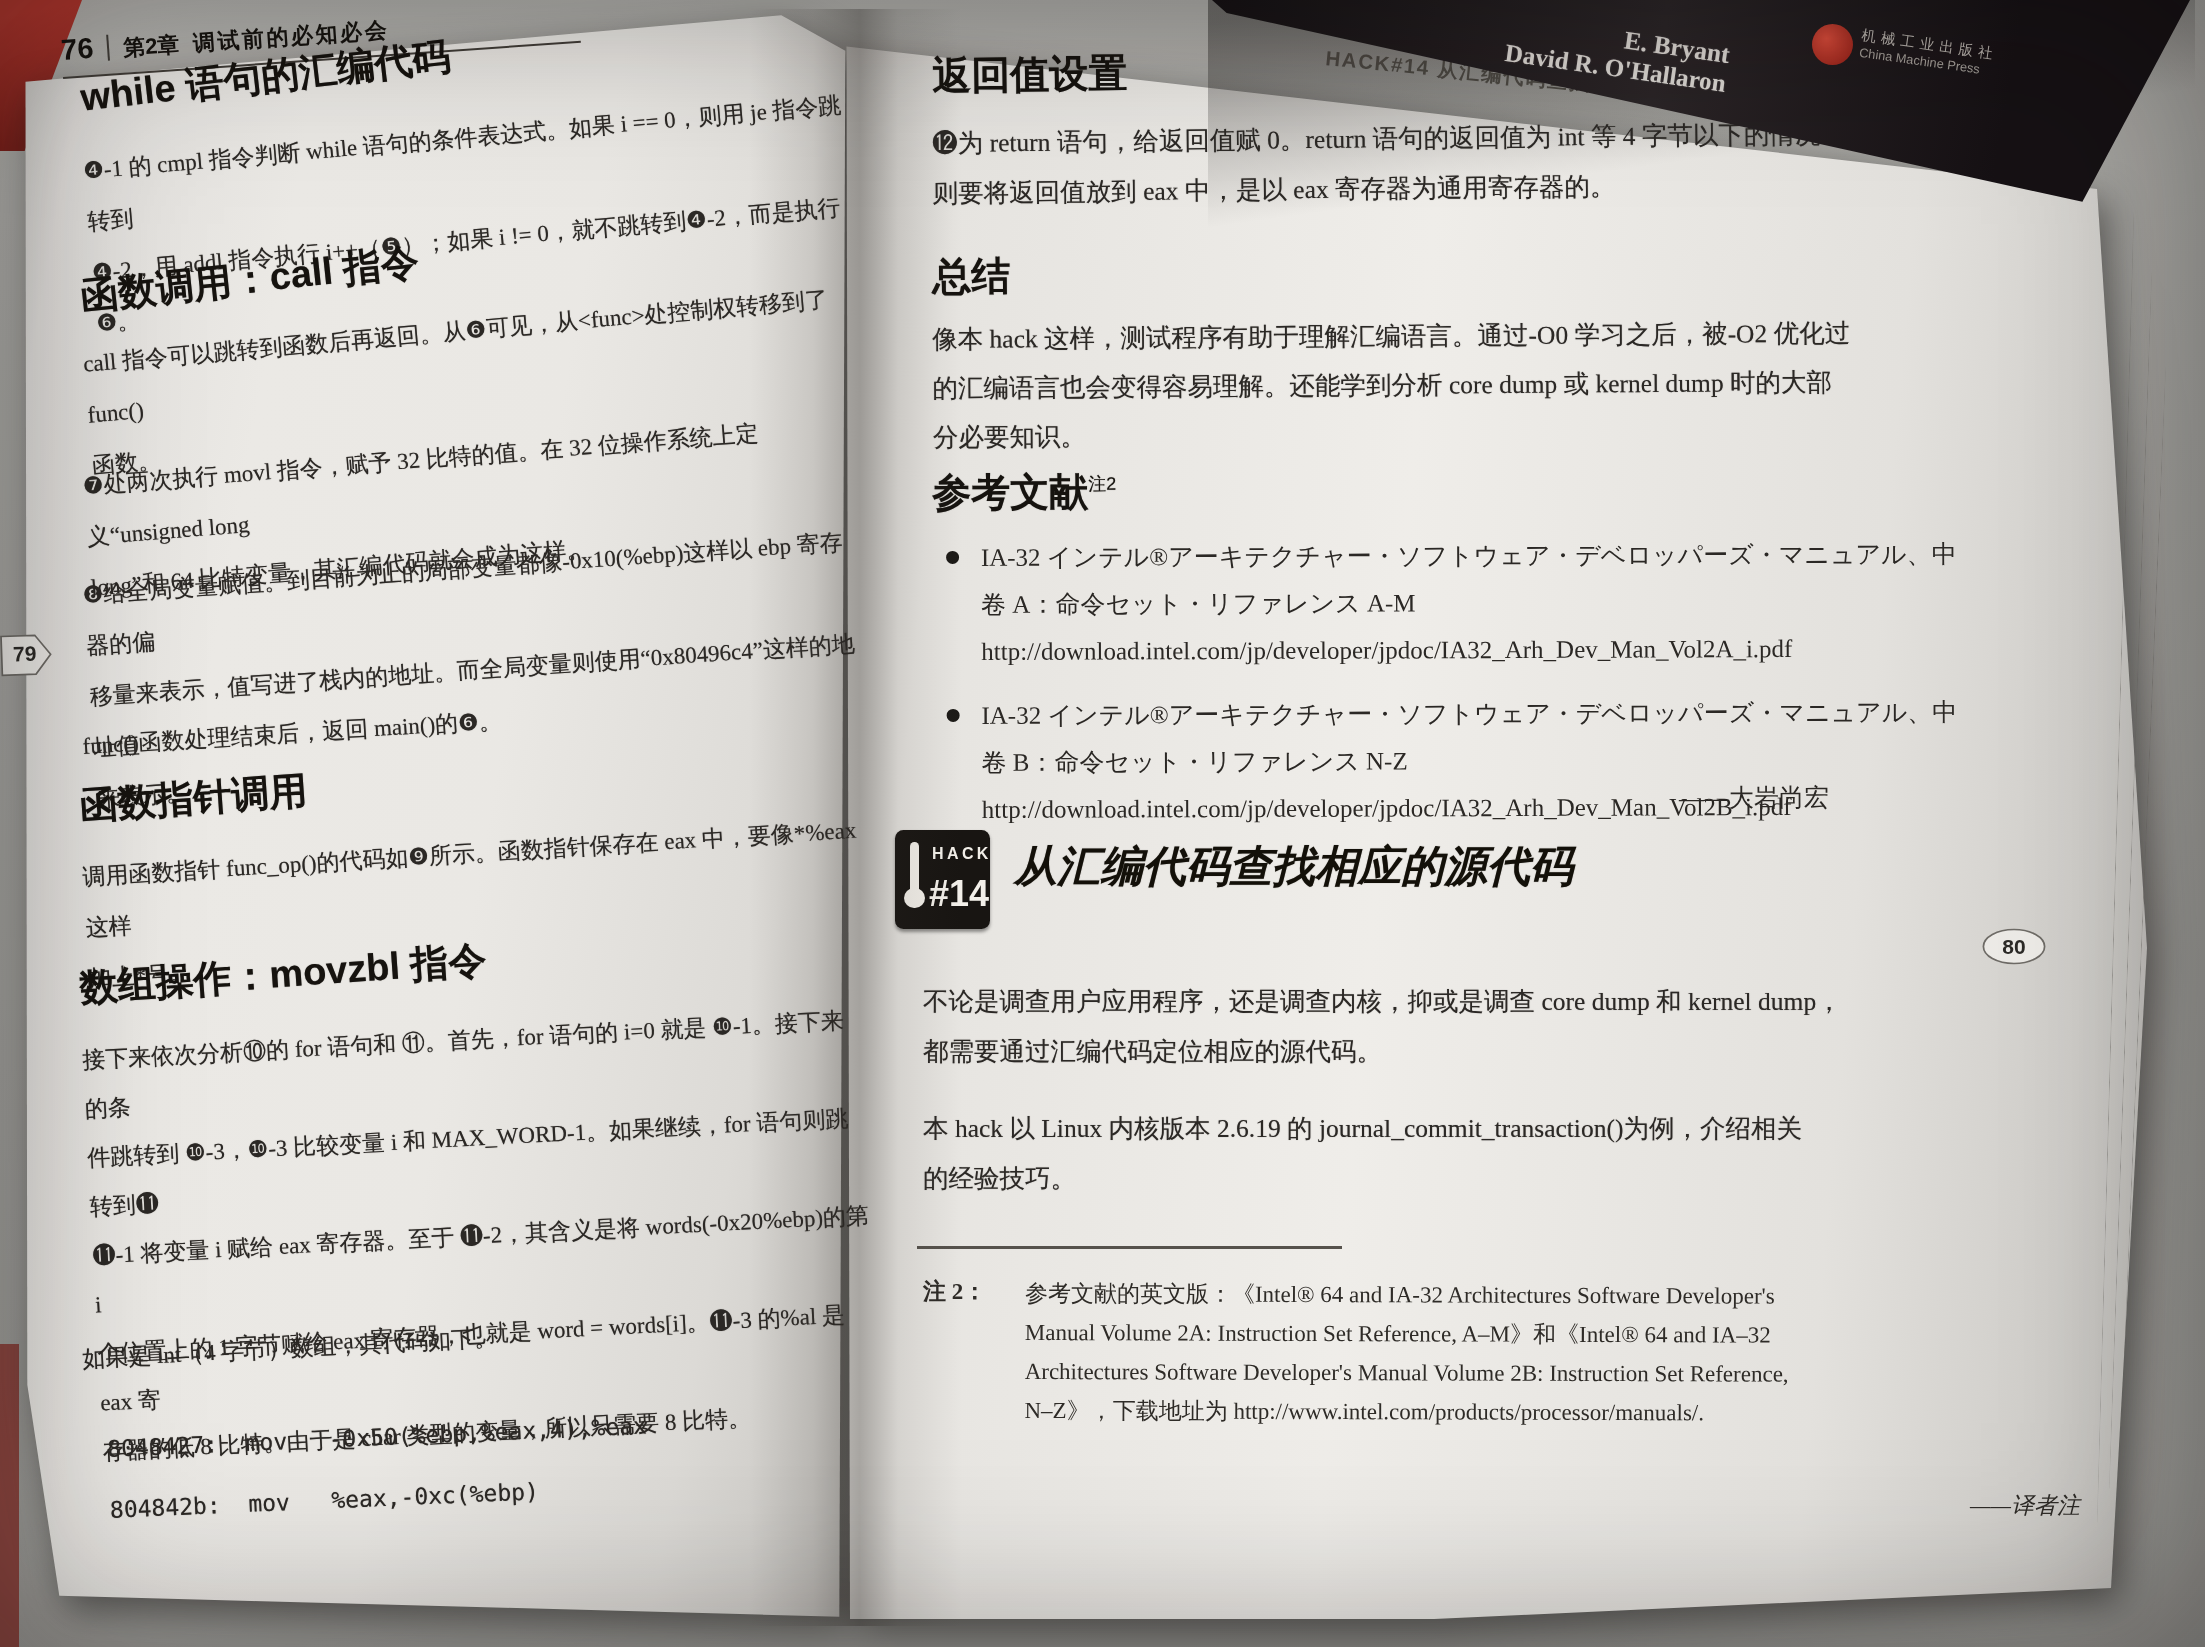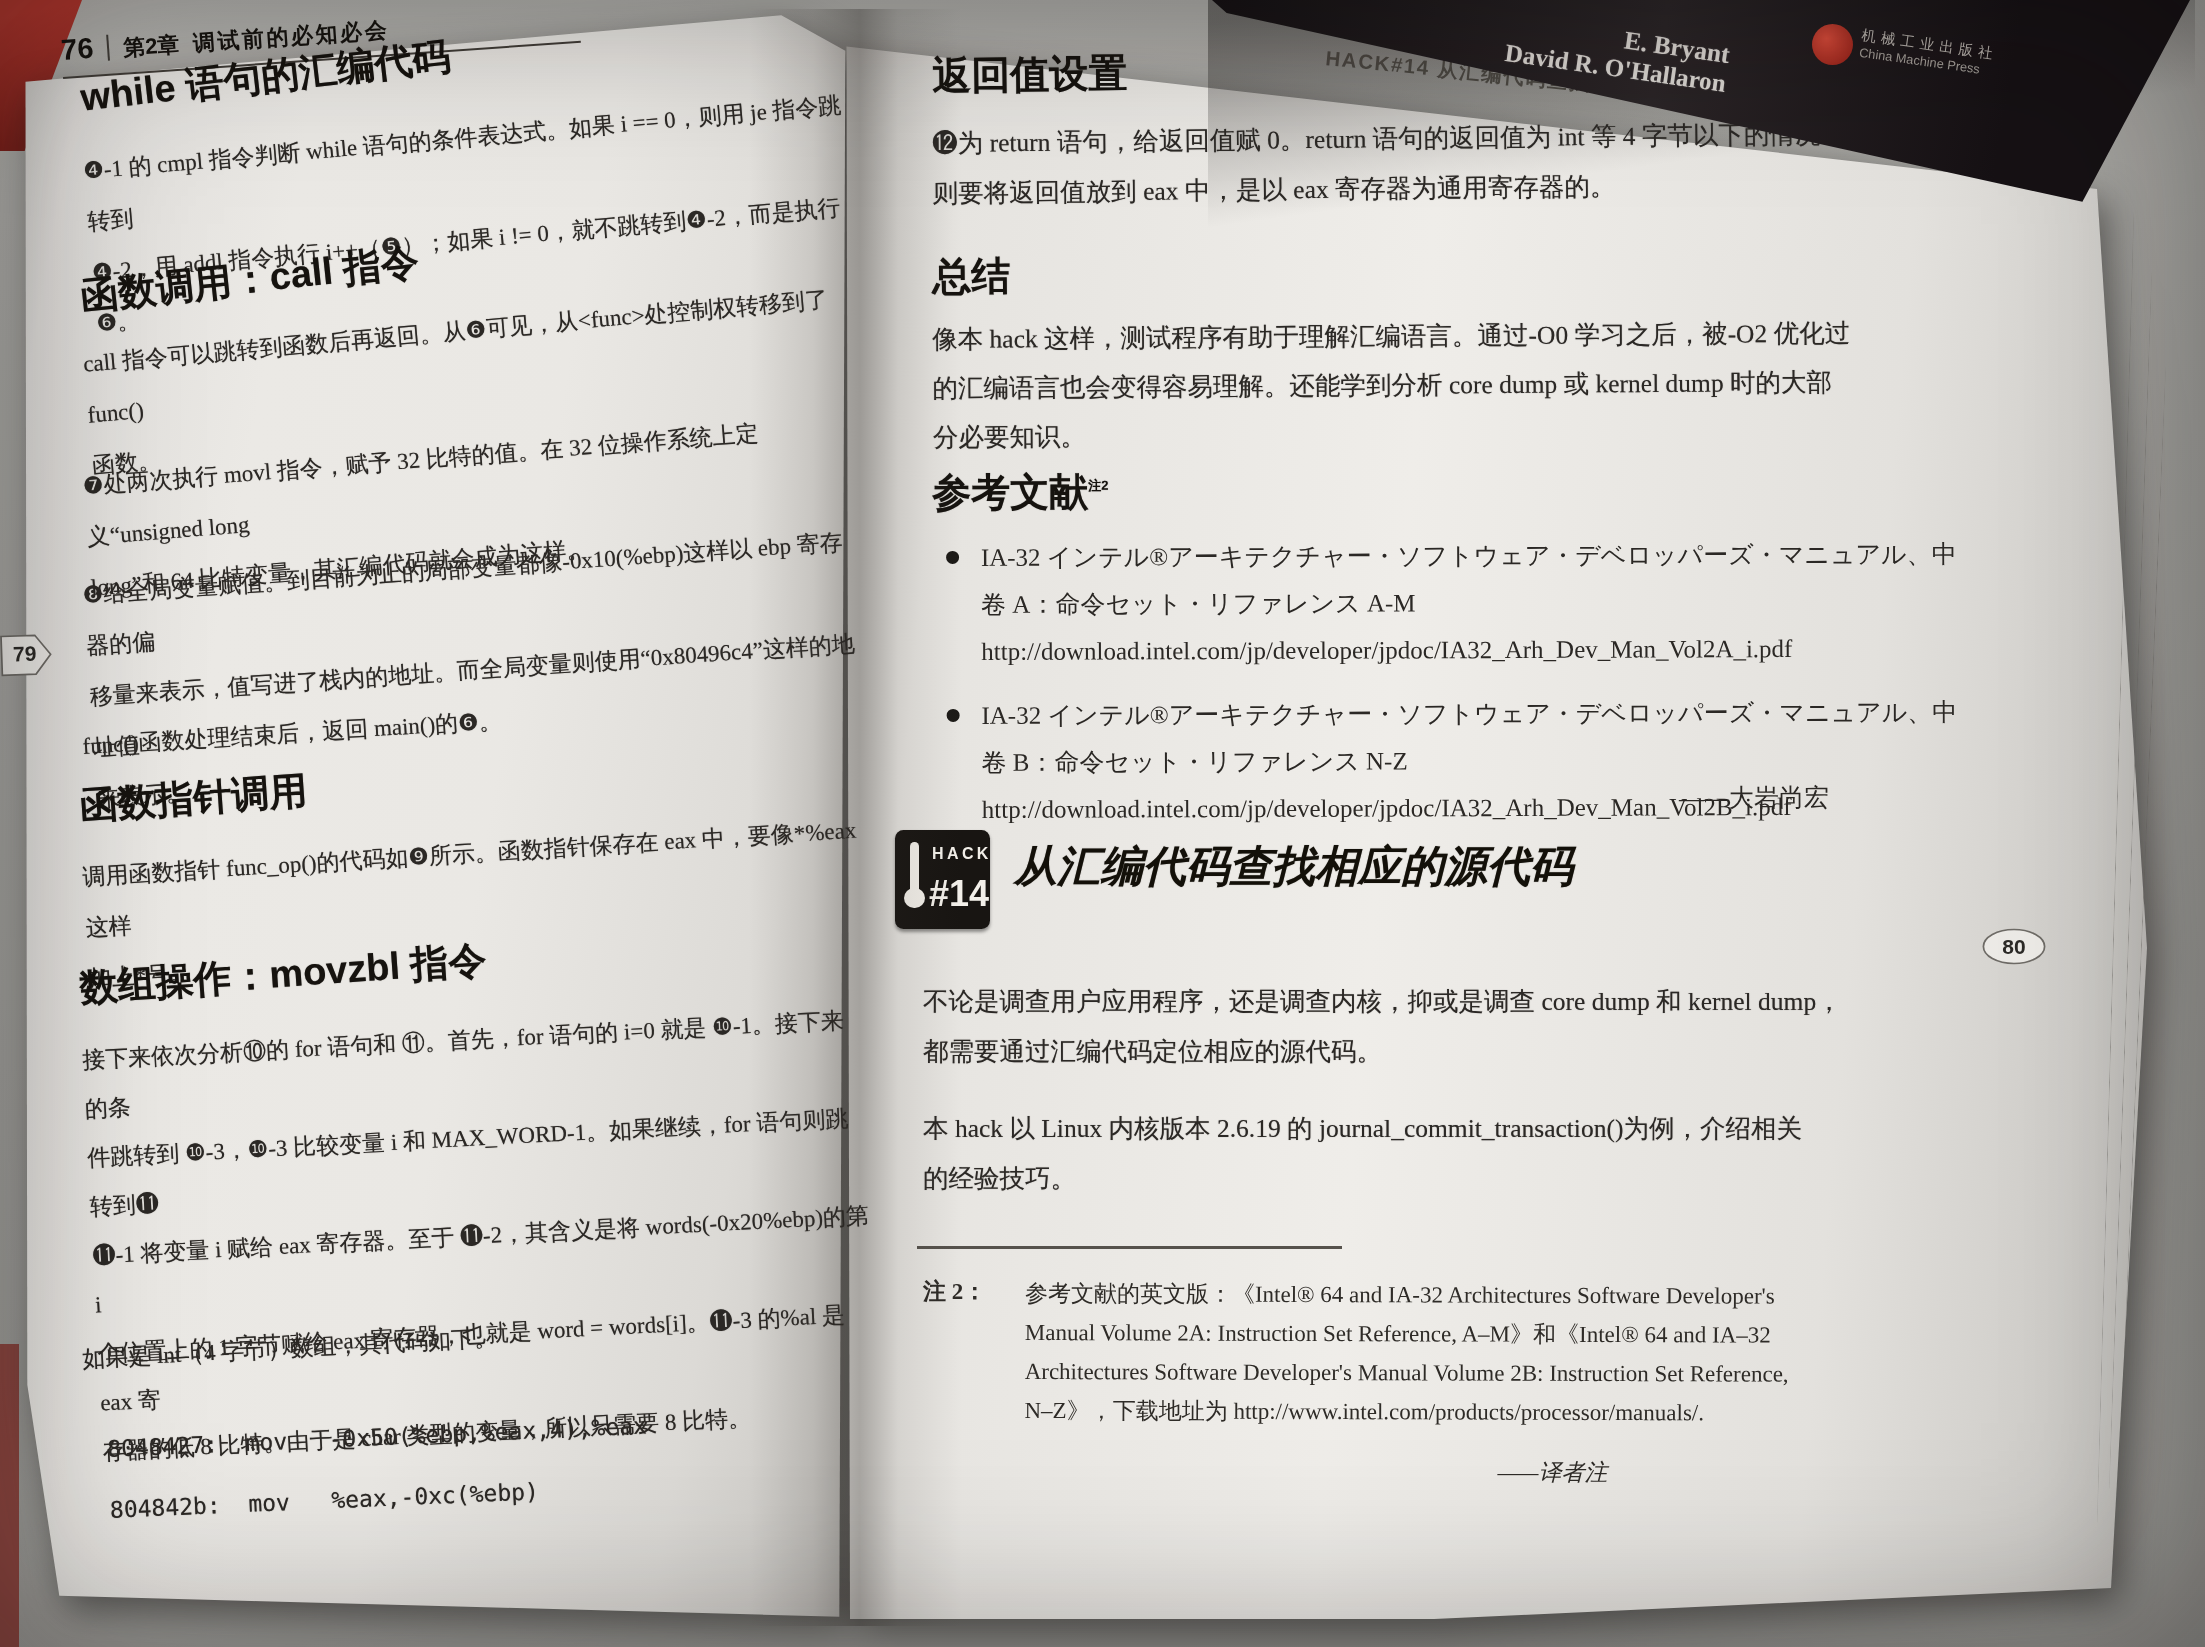--- a/index.html
+++ b/index.html
@@ -56,21 +56,21 @@
   .content{left:0;top:0;width:2205px;height:1647px;z-index:25;}
   .blk{position:absolute;transform-origin:left top;}
   .body-l{font-size:23px;line-height:51px;color:#2b2825;white-space:pre-line;width:783px;
     text-shadow:0 0 0.9px rgba(43,40,37,.55);}
   .body-r{font-size:25.5px;line-height:50px;color:#2b2825;white-space:pre-line;width:1183px;
     text-shadow:0 0 0.9px rgba(43,40,37,.5);}
   .h2{font-family:"Liberation Sans",sans-serif;font-weight:bold;color:#16130f;
     text-shadow:0 0 0.9px rgba(22,19,15,.5);}
   .h2l{font-size:38px;}
   .h2r{font-size:39px;}
-  .sup{font-size:13px;vertical-align:15.3px;font-weight:bold;}
+  .sup{font-size:18px;vertical-align:15.3px;font-weight:normal;}
   .code{font-family:"DejaVu Sans Mono",monospace;font-size:23px;line-height:61px;color:#2b2825;
     white-space:pre-wrap;width:732px;text-shadow:0 0 0.9px rgba(43,40,37,.55);}
 
   .chap-head{border-bottom:2.6px solid #413d38;width:519px;padding-bottom:8.5px;
     display:flex;align-items:baseline;gap:13.6px;font-family:"Liberation Sans",sans-serif;color:#16130f;}
   .chap-num{font-size:29px;font-weight:bold;}
   .chap-bar{width:2.6px;height:25.5px;background:#413d38;align-self:center;}
   .chap-label{font-size:22px;font-weight:bold;}
   .chap-title{font-size:22px;font-weight:bold;letter-spacing:2.6px;}
 
@@ -201,21 +201,21 @@
 都需要通过汇编代码定位相应的源代码。</div>
   <div class="blk body-r" style="left:923px;top:1104px;">本 hack 以 Linux 内核版本 2.6.19 的 journal_commit_transaction()为例，介绍相关
 的经验技巧。</div>
 
   <div class="blk fn-rule" style="left:917px;top:1246px;"></div>
   <div class="blk fn-label" style="left:923px;top:1276px;">注 2：</div>
   <div class="blk fn-text" style="left:1025px;top:1274px;transform:rotate(0.2deg);">参考文献的英文版：《Intel® 64 and IA-32 Architectures Software Developer's
 Manual Volume 2A: Instruction Set Reference, A–M》和《Intel® 64 and IA–32
 Architectures Software Developer's Manual Volume 2B: Instruction Set Reference,
 N–Z》，下载地址为 http://www.intel.com/products/processor/manuals/.</div>
-  <div class="blk fn-attr" style="left:1025px;top:1457px;text-align:center;">——译者注</div>
+  <div class="blk fn-attr" style="left:1025px;top:1490px;">——译者注</div>
 </div>
 
 <div class="abs gutter noint"></div>
 
 <div class="abs dark-book">
   <div class="abs db-authors">
     <div class="db-a1">E. Bryant</div>
     <div class="db-a2">David R. O'Hallaron</div>
   </div>
   <div class="abs db-logo"></div>

